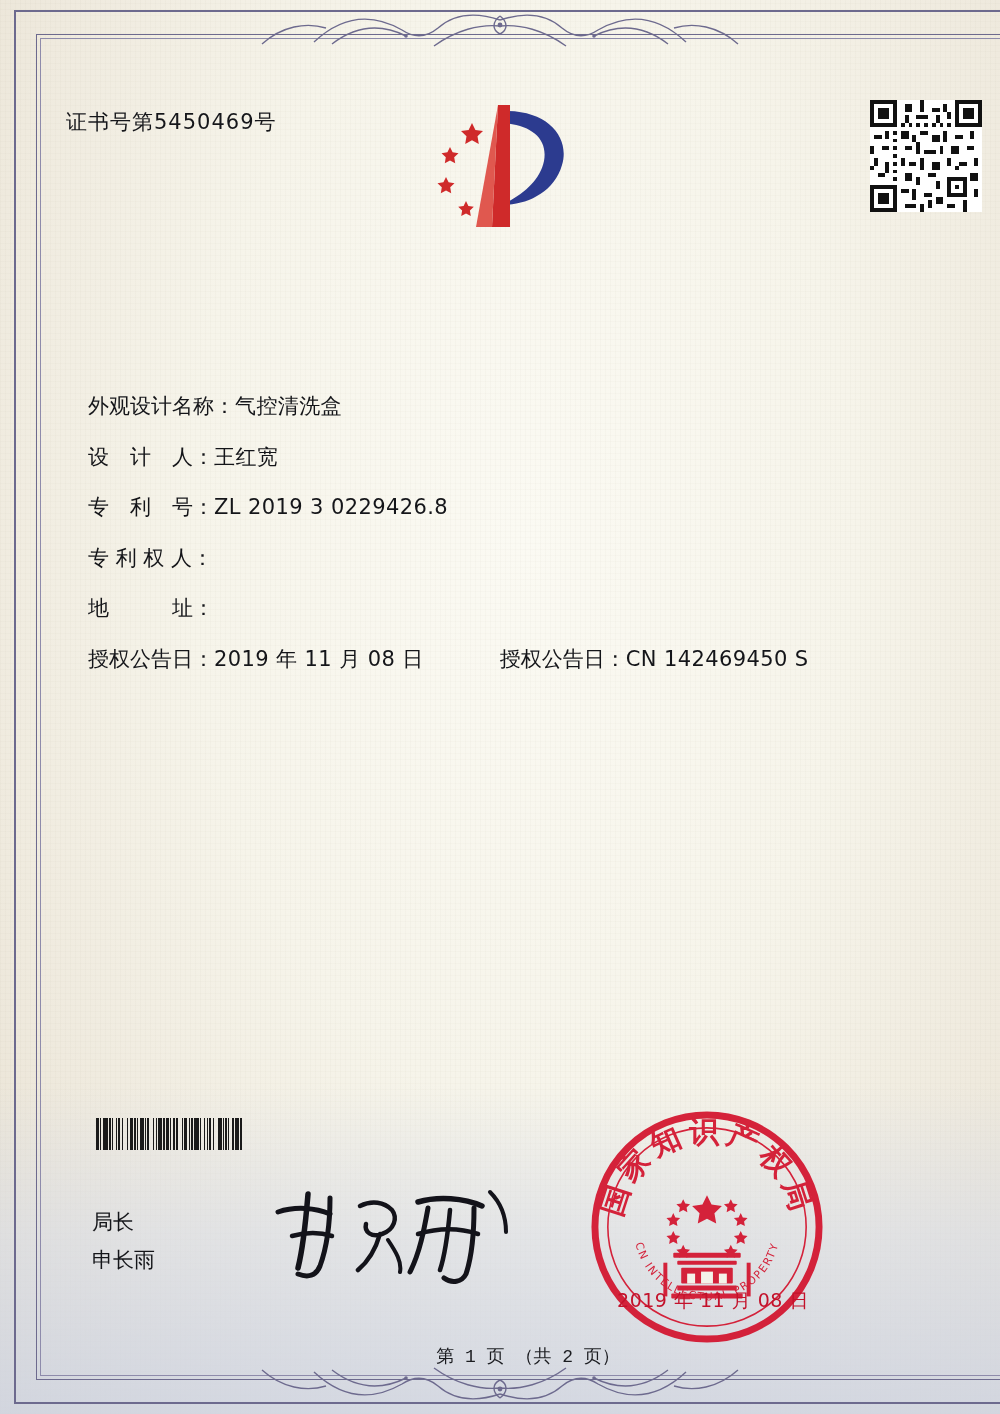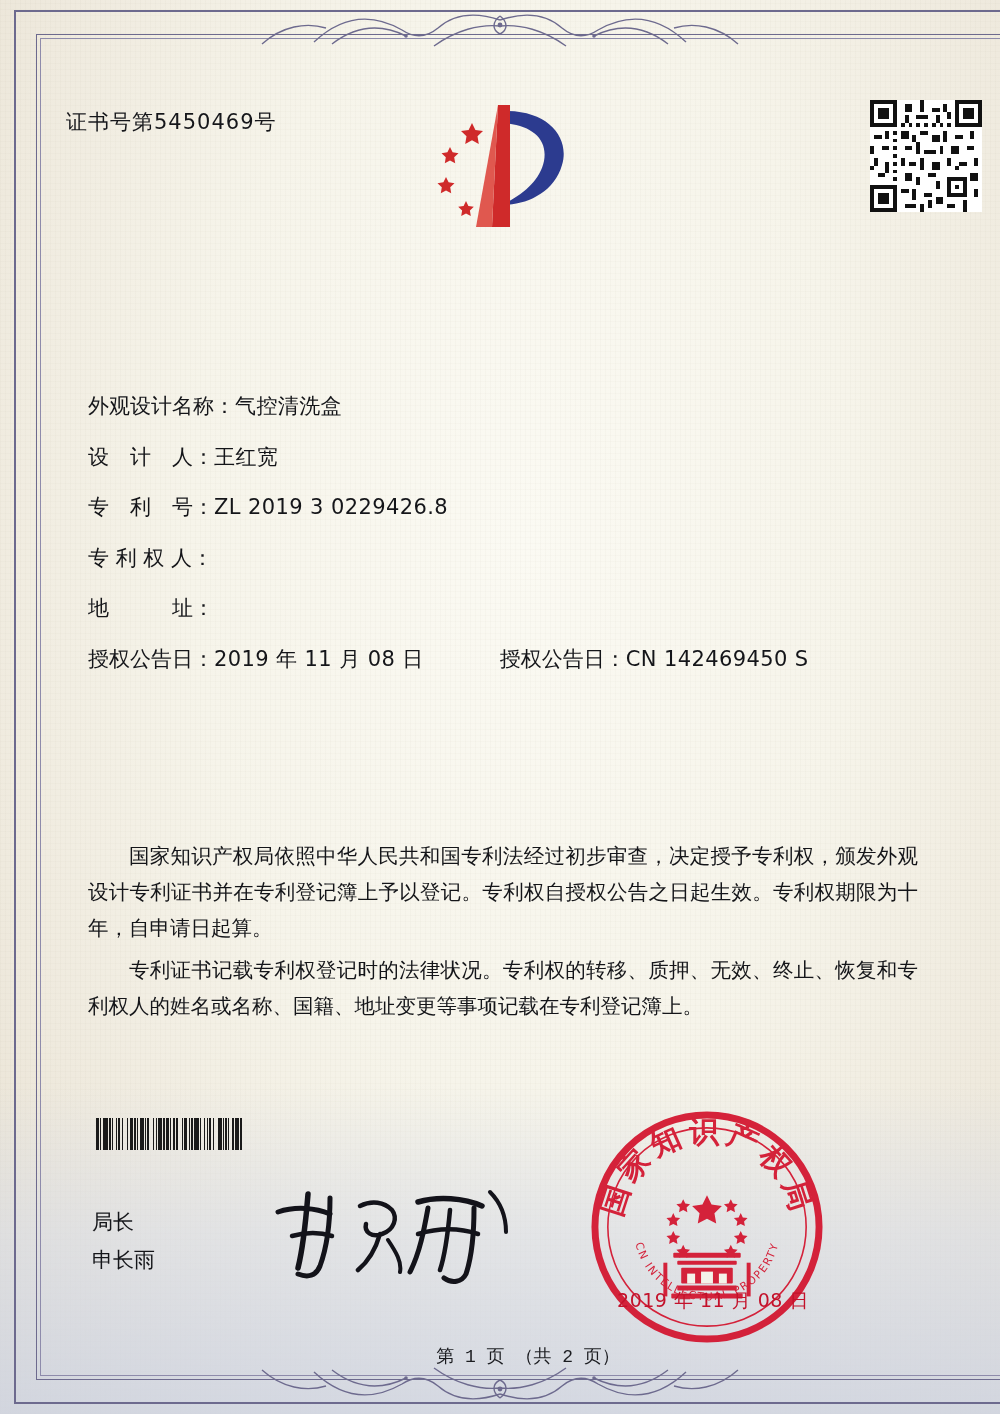--- a/index.html
+++ b/index.html
@@ -363,24 +363,20 @@
       <span class="field-label">地　　　址：</span>
     </div>
     <div class="field-row split">
       <span class="field-label">授权公告日：</span>
       <span class="field-value">2019 年 11 月 08 日</span>
       <span class="second-label">授权公告日：</span>
       <span class="field-value">CN 142469450 S</span>
     </div>
   </div>
 
-  <div class="paras">
-    <p class="para">国家知识产权局依照中华人民共和国专利法经过初步审查，决定授予专利权，颁发外观设计专利证书并在专利登记簿上予以登记。专利权自授权公告之日起生效。专利权期限为十年，自申请日起算。</p>
-    <p class="para">专利证书记载专利权登记时的法律状况。专利权的转移、质押、无效、终止、恢复和专利权人的姓名或名称、国籍、地址变更等事项记载在专利登记簿上。</p>
-  </div>
 
   <div class="barcode" id="barcode">
       <i style="width: 3.15px; background: rgb(26, 26, 26);"></i>
       <i style="width: 1.05px; background: transparent;"></i>
       <i style="width: 1.05px; background: rgb(26, 26, 26);"></i>
       <i style="width: 2.1px; background: transparent;"></i>
       <i style="width: 4.2px; background: rgb(26, 26, 26);"></i>
       <i style="width: 1.05px; background: transparent;"></i>
       <i style="width: 2.1px; background: rgb(26, 26, 26);"></i>
       <i style="width: 1.05px; background: transparent;"></i>

